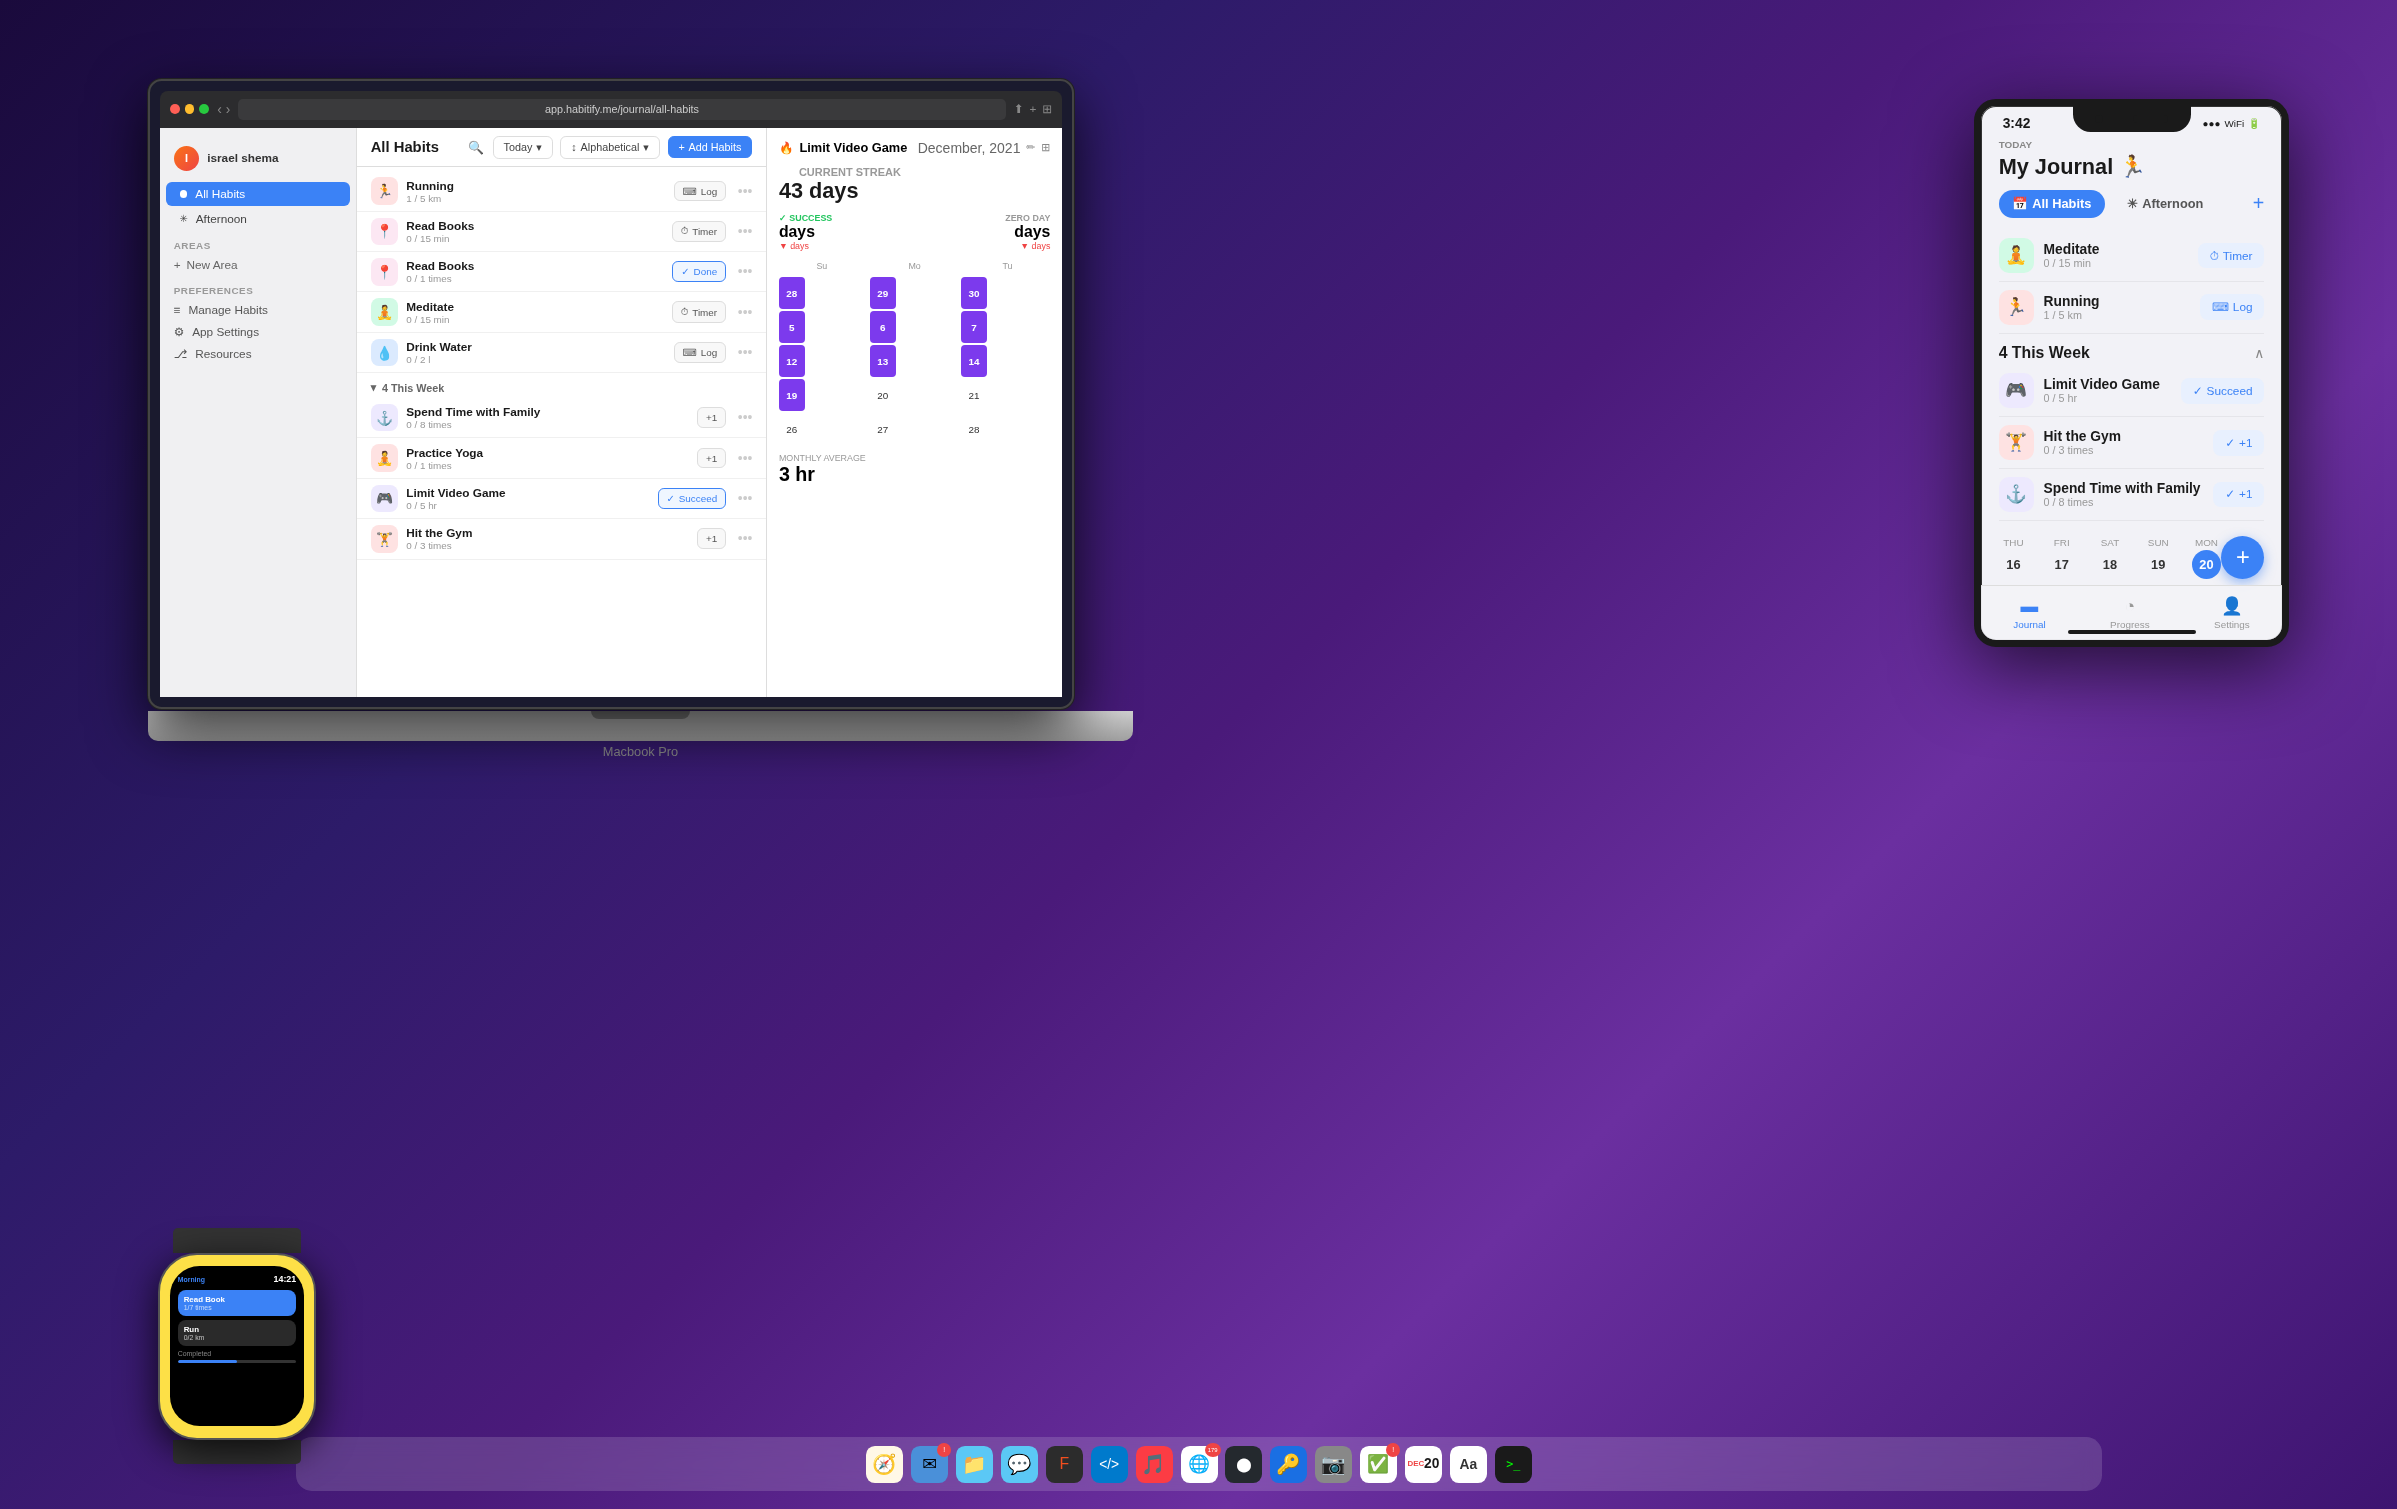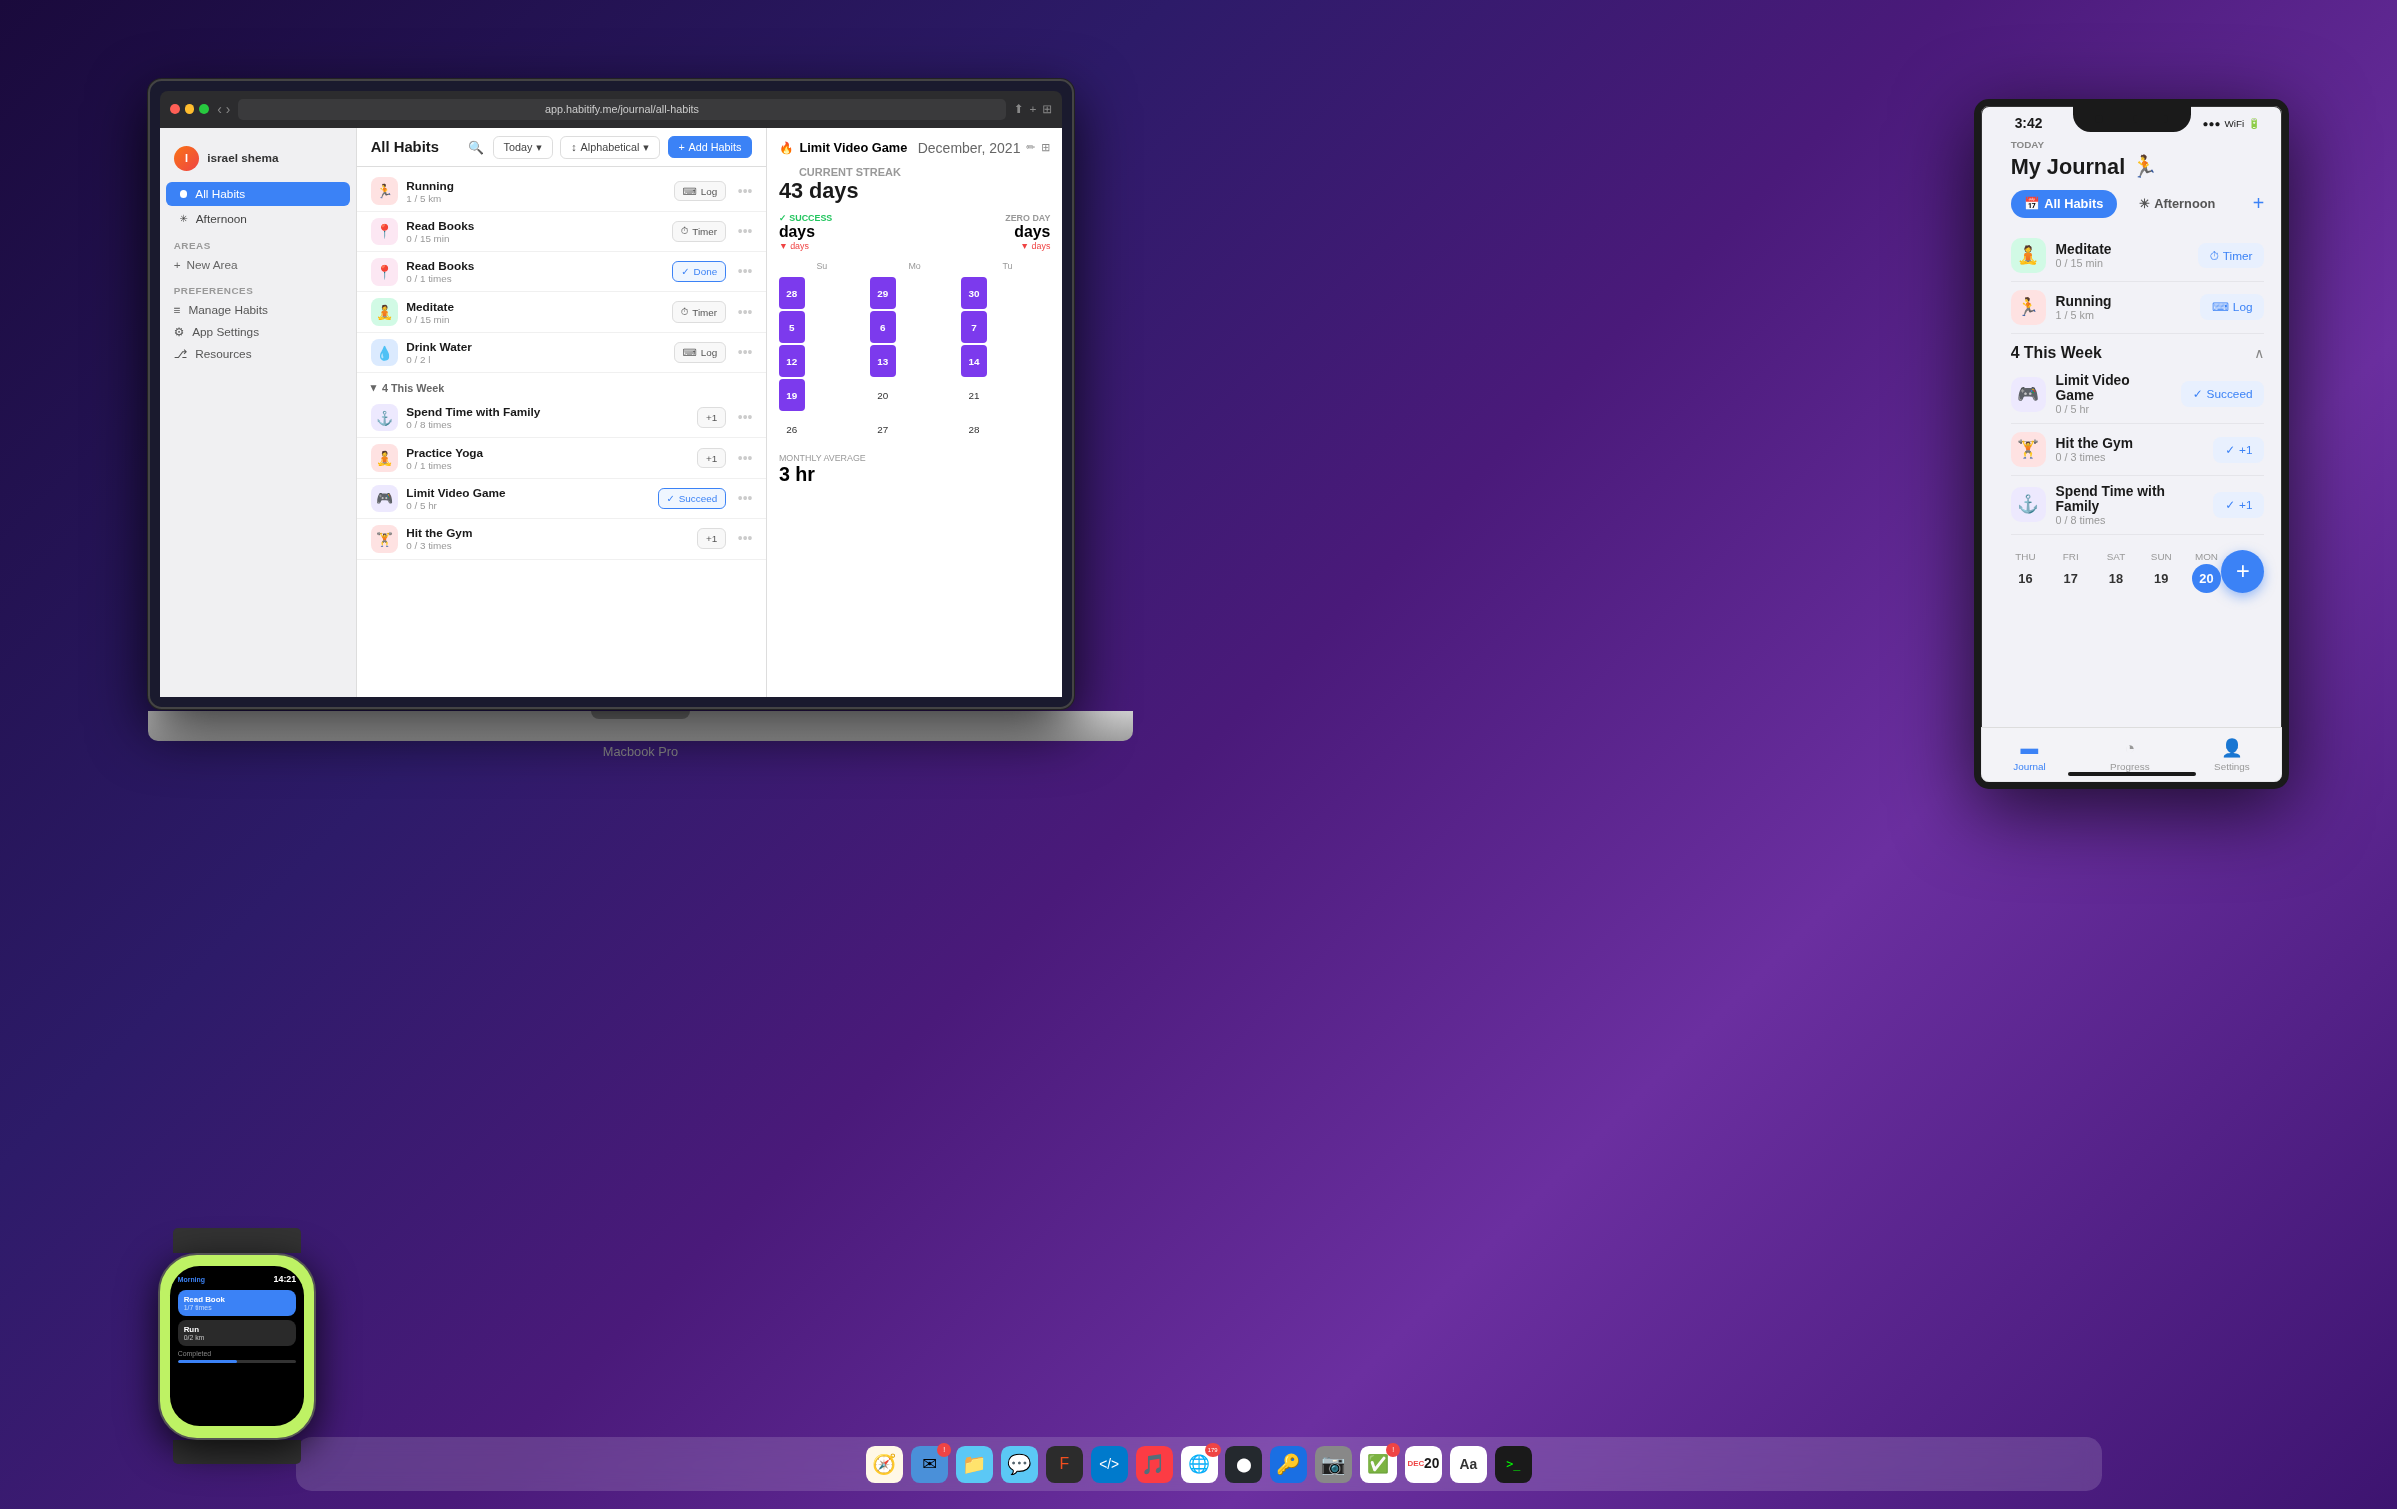--- a/index.html
+++ b/index.html
@@ -274,21 +274,21 @@
     .watch {
       position: absolute;
       left: 146px;
       bottom: 64px;
       width: 182px;
       height: 217px;
     }
     .watch-body {
       width: 158px;
       height: 187px;
-      background: #bef264;
+      background: #fde047;
       border-radius: 39px;
       margin: 0 auto;
       padding: 11.8px 9.9px;
       border: 2px solid #555;
       box-shadow: 0 9.9px 39px rgba(0,0,0,0.8);
       position: relative;
     }
     .watch-strap-top {
       width: 128px;
       height: 24.6px;
@@ -358,28 +358,27 @@
     
     .iphone {
       position: absolute;
       right: 89px;
       top: 99px;
       width: 335px;
       height: 729px;
     }
     .iphone-body {
       width: 315px;
-      height: 690px;
+      height: 548px;
       background: #f2f2f7;
-      border-radius: 15px;
+      border-radius: 22px;
       border: 7.9px solid #1a1a1a;
       overflow: hidden;
       box-shadow: 0 19.7px 79px rgba(0,0,0,0.7), inset 0 0 0 1px #333;
       position: relative;
-      padding-left: 12px;
     }
     .iphone-notch {
       width: 118px;
       height: 25.6px;
       background: #1a1a1a;
       border-radius: 0 0 17.7px 17.7px;
       position: absolute;
       top: 0;
       left: 50%;
       transform: translateX(-50%);

